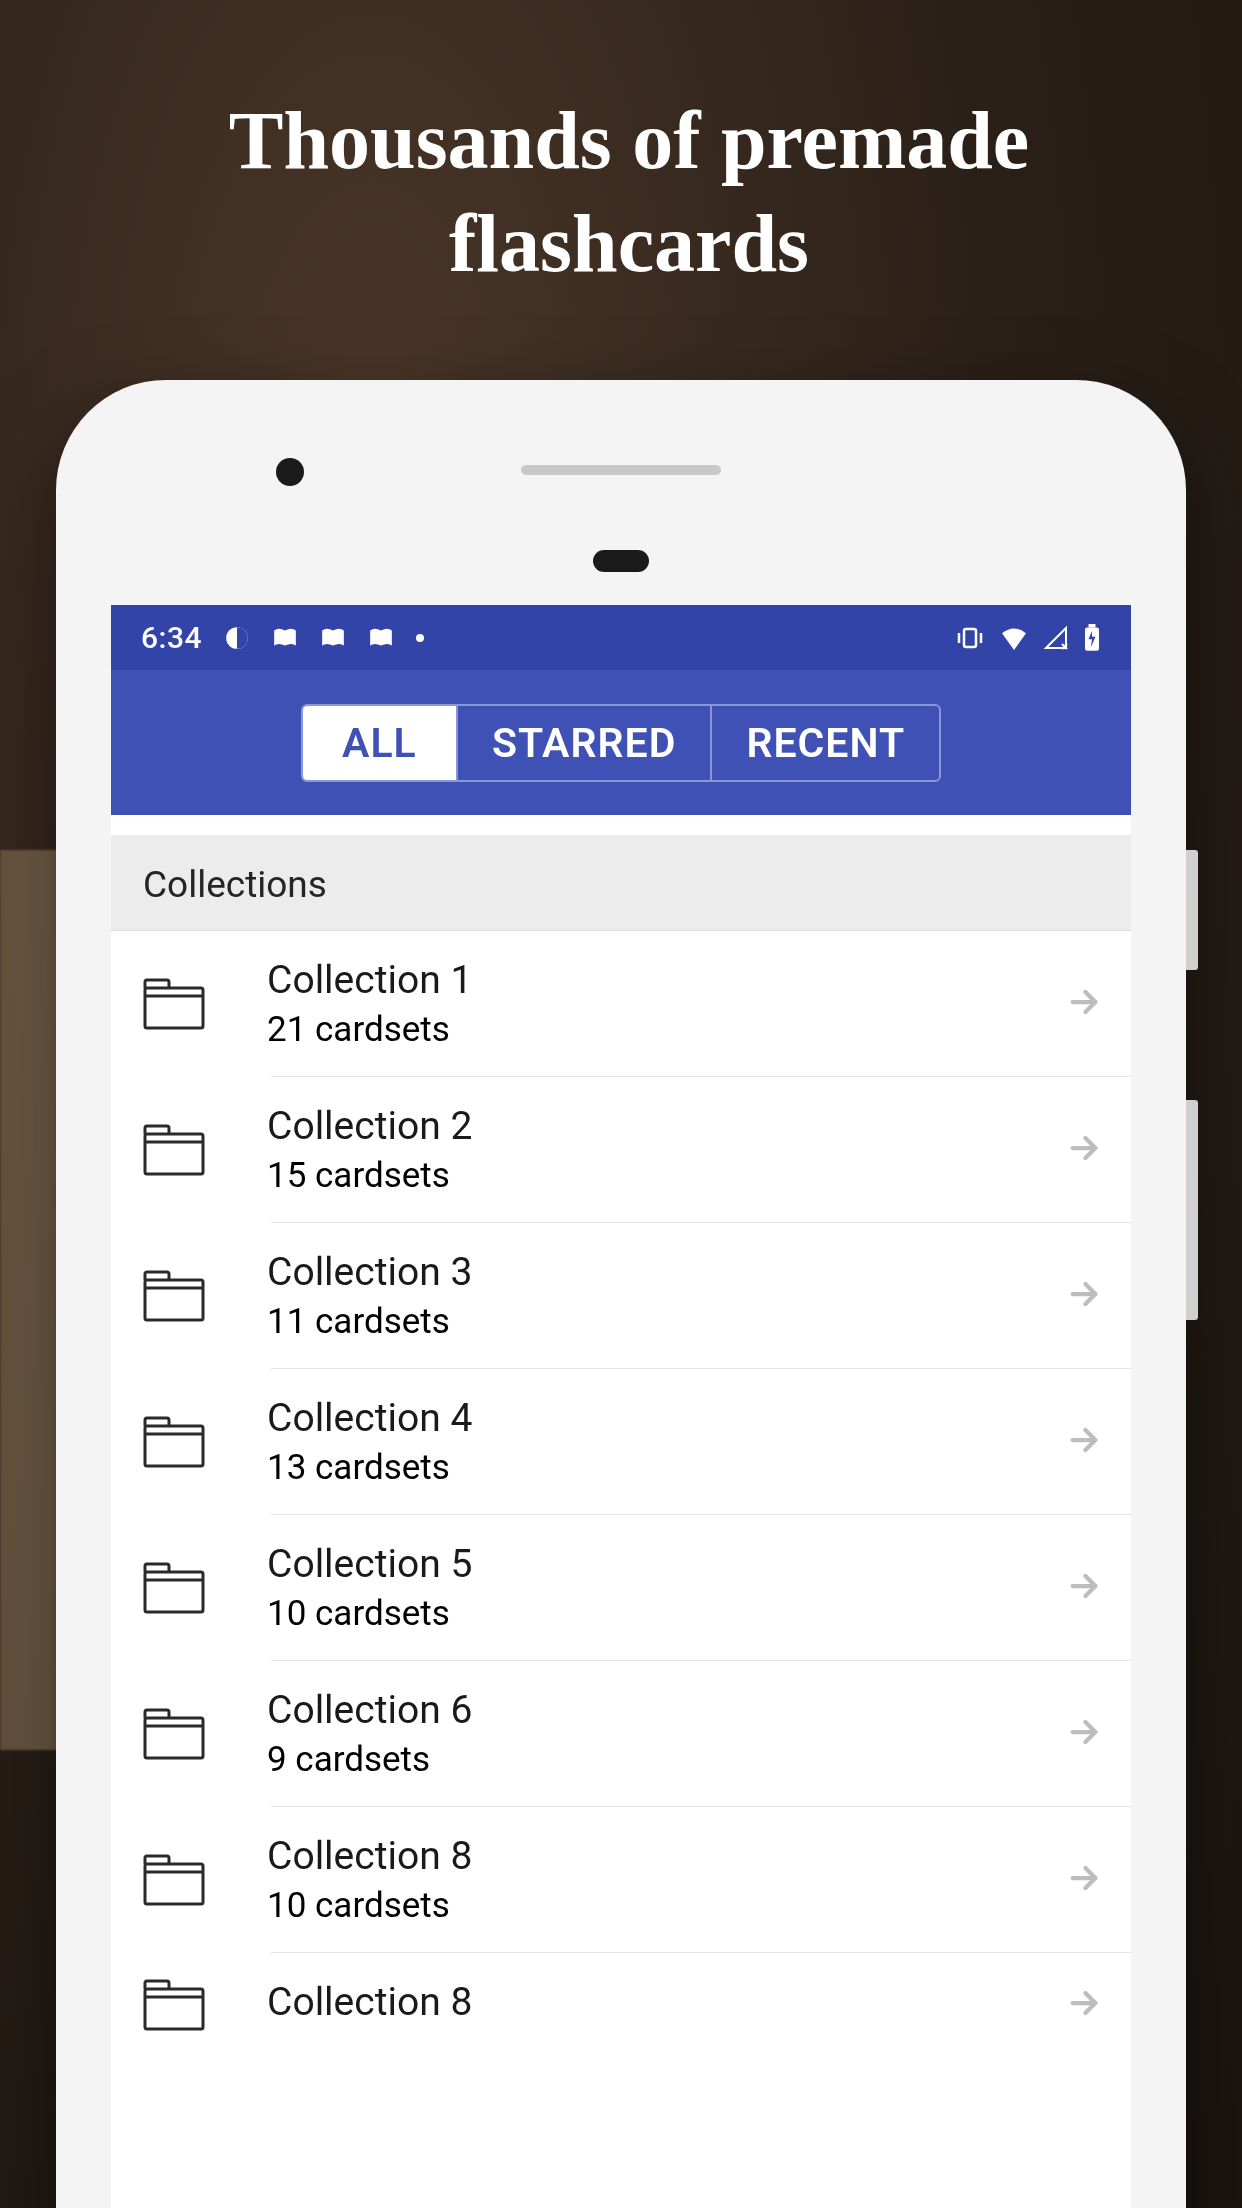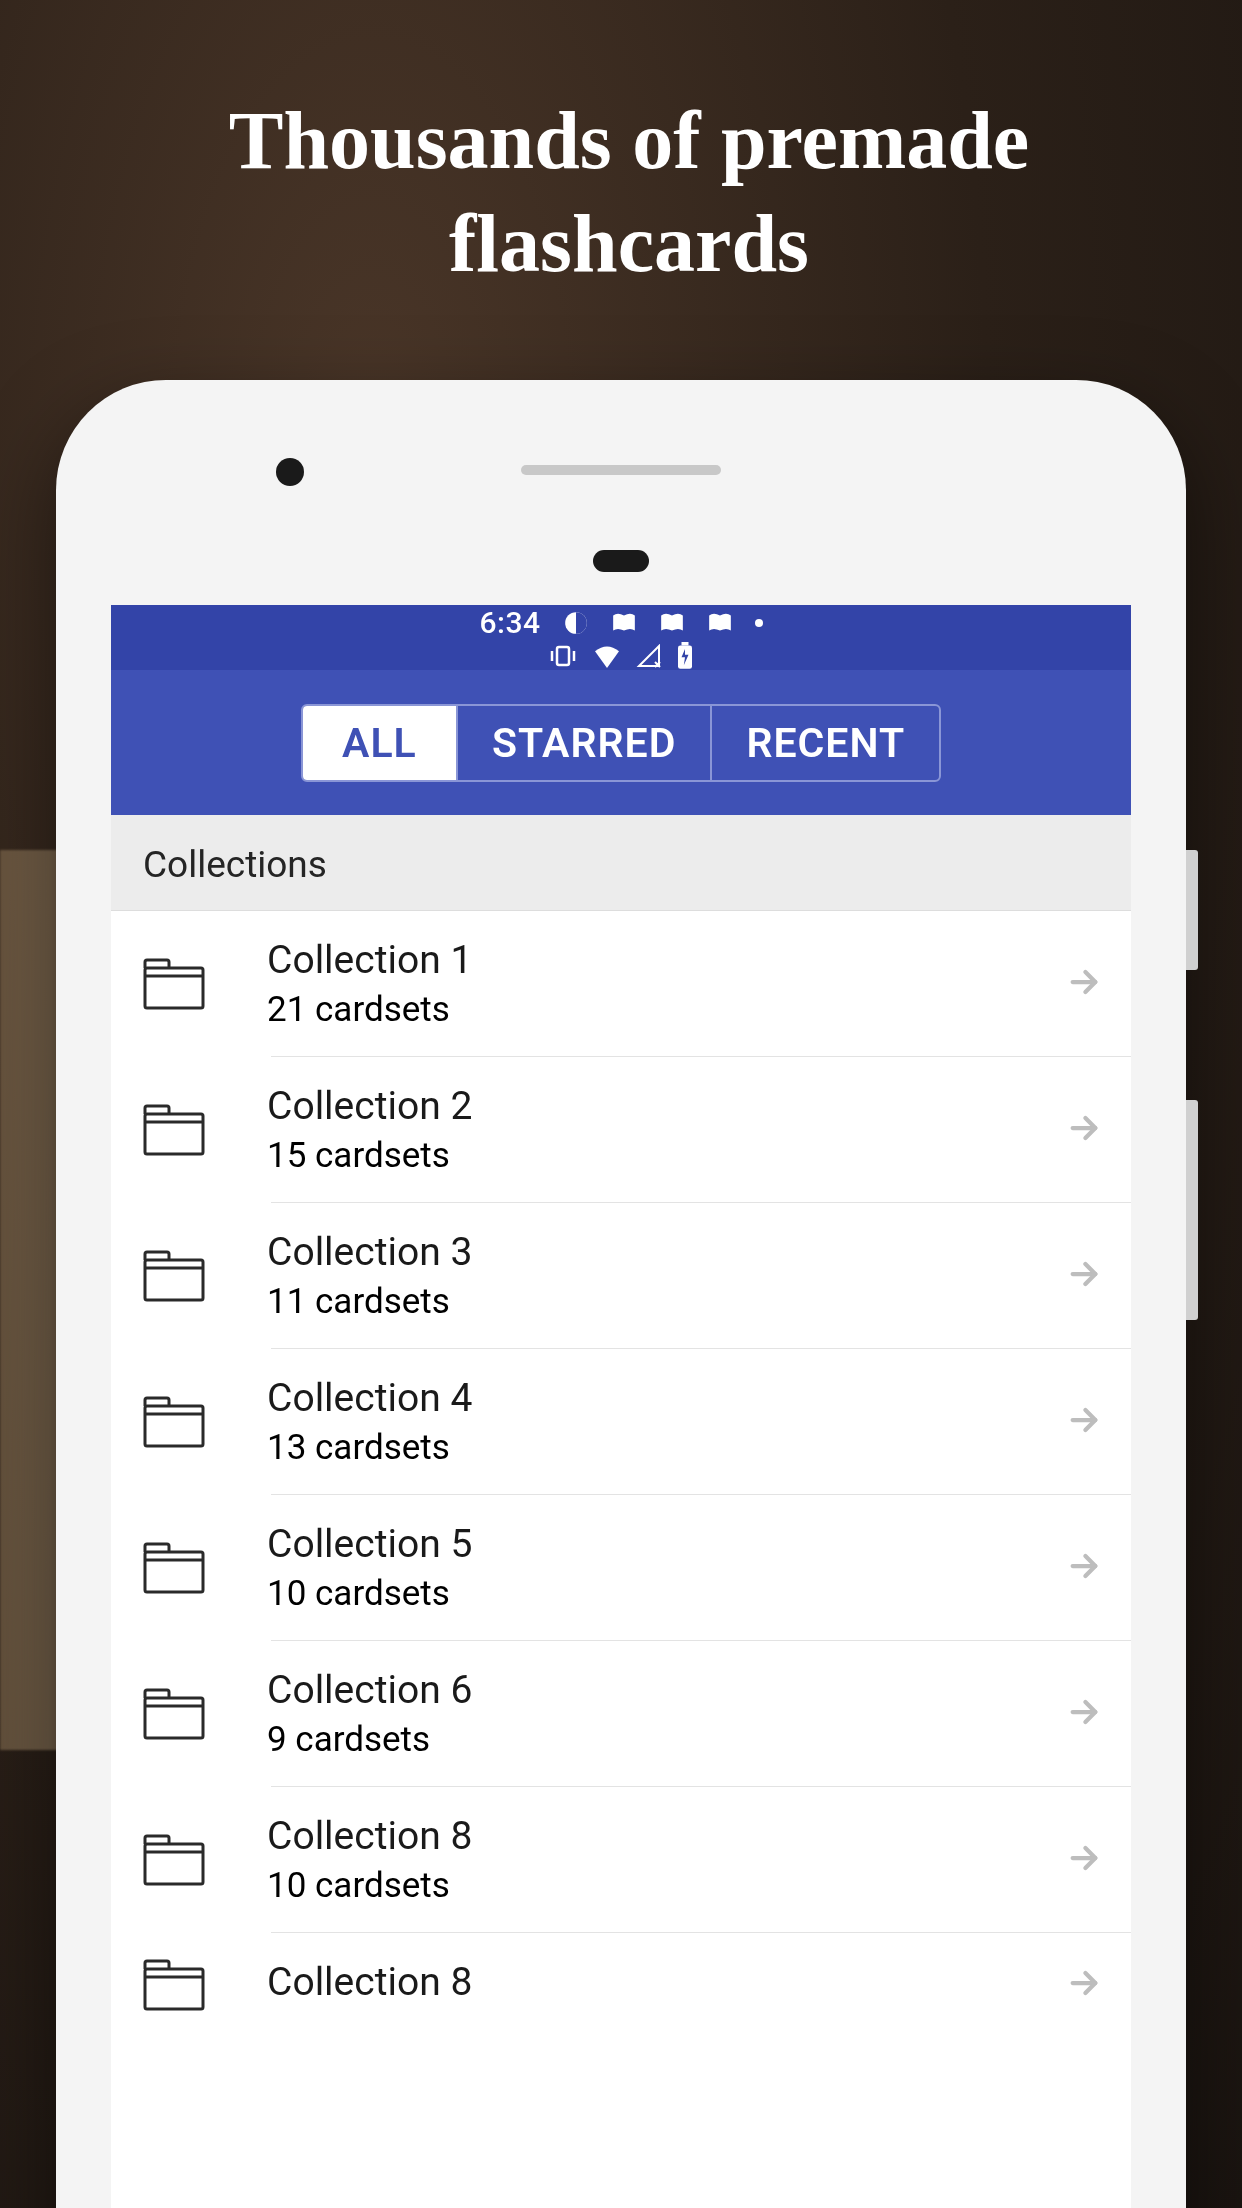--- a/index.html
+++ b/index.html
@@ -93,26 +93,24 @@
     left: 55px;
     right: 55px;
     bottom: 0;
     background: #fff;
     overflow: hidden;
   }
   .status-bar {
     height: 65px;
     background: #3344a8;
     display: flex;
-    align-items: center;
     justify-content: space-between;
     padding: 0 30px;
     color: #fff;
     font-size: 30px;
-    flex-direction: column;
   }
   .status-left {
     display: flex;
     align-items: center;
     gap: 22px;
   }
   .status-right {
     display: flex;
     align-items: center;
     gap: 14px;
@@ -150,20 +148,21 @@
   .seg-btn.active {
     background: #fff;
     color: #3f51b5;
   }
   .section-header {
     background: #ececec;
     padding: 28px 32px 24px;
     font-size: 37px;
     color: #252525;
     border-bottom: 1px solid #ddd;
+    margin-top: 20px;
   }
   .list { background: #fff; }
   .row {
     display: flex;
     align-items: center;
     padding: 26px 30px 26px 32px;
     cursor: pointer;
   }
   .row-sep {
     margin-left: 160px;

